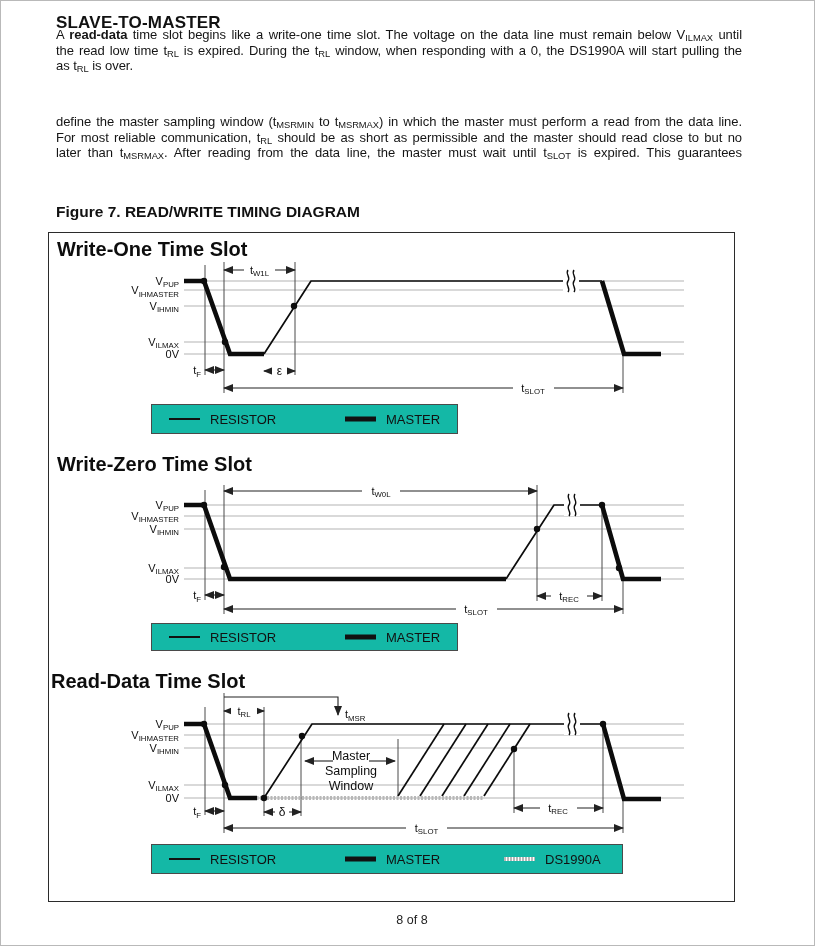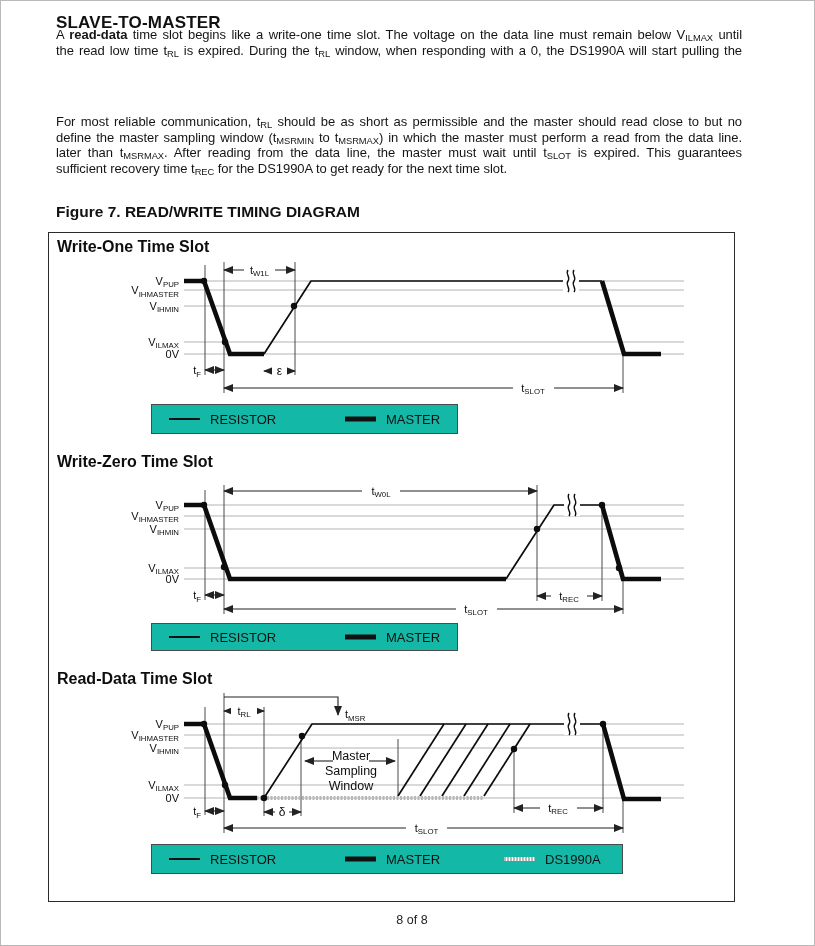--- a/index.html
+++ b/index.html
@@ -8,21 +8,21 @@
   .abs{position:absolute;}
   .h-main{font-size:17px;font-weight:bold;letter-spacing:.2px;}
   .h-fig{font-size:15.5px;font-weight:bold;}
   .para{width:686px;}
   .para-line{font-size:13px;line-height:15.6px;height:15.6px;text-align:justify;text-align-last:justify;
              letter-spacing:-0.05px;white-space:normal;color:#151515;}
   .para-line.last{text-align-last:left;}
   .para-line b{font-weight:bold;}
   sub{font-size:72%;line-height:0;vertical-align:-2px;}
   .figure-box{border:1.6px solid #2b2b2b;background:#fff;}
-  .diag-title{font-size:16px;font-weight:bold;color:#0d0d0d;}
+  .diag-title{font-size:20px;font-weight:bold;color:#0d0d0d;}
   .legend{border:1.3px solid #4a4a4a;background:#14b8a6;}
   .legend .lbl{position:absolute;top:50%;transform:translateY(-50%);font-size:13px;color:#111;white-space:nowrap;}
   .sample{position:absolute;top:50%;transform:translateY(-50%);width:31px;}
   .sample.thin{height:2px;background:#111;}
   .sample.thick{height:5px;background:#111;}
   .sample.dotted{height:4px;background:repeating-linear-gradient(90deg,#b8b8b8 0 2px,#ffffff 2px 3px);}
   .footer{font-size:12.5px;color:#222;text-align:center;}
   svg{font-family:"Liberation Sans",sans-serif;}
   .grid{stroke:#b3b3b3;stroke-width:1.1;}
   .vdim{stroke:#4a4a4a;stroke-width:1;}
@@ -43,27 +43,27 @@
 </head>
 <body>
 
 <div class="page">
 
   <div class="abs h-main" style="left:55px;top:12px;">SLAVE-TO-MASTER</div>
 
   <div class="abs para" style="left:55px;top:26px;">
     <div class="para-line">A <b>read-data</b> time slot begins like a write-one time slot. The voltage on the data line must remain below V<sub>ILMAX</sub> until</div>
     <div class="para-line">the read low time t<sub>RL</sub> is expired. During the t<sub>RL</sub> window, when responding with a 0, the DS1990A will start pulling the</div>
+    <div class="para-line last">as t<sub>RL</sub> is over.</div>
   </div>
 
   <div class="abs para" style="left:55px;top:113px;">
+    <div class="para-line">define the master sampling window (t<sub>MSRMIN</sub> to t<sub>MSRMAX</sub>) in which the master must perform a read from the data line.</div>
     <div class="para-line">For most reliable communication, t<sub>RL</sub> should be as short as permissible and the master should read close to but no</div>
-    <div class="para-line">define the master sampling window (t<sub>MSRMIN</sub> to t<sub>MSRMAX</sub>) in which the master must perform a read from the data line.</div>
     <div class="para-line">later than t<sub>MSRMAX</sub>. After reading from the data line, the master must wait until t<sub>SLOT</sub> is expired. This guarantees</div>
-    <div class="para-line last">sufficient recovery time t<sub>REC</sub> for the DS1990A to get ready for the next time slot.</div>
   </div>
 
   <div class="abs h-fig" style="left:55px;top:202px;">Figure 7. READ/WRITE TIMING DIAGRAM</div>
 
   <div class="abs figure-box" style="left:47px;top:231px;width:685px;height:668px;"></div>
 
   <div class="abs diag-title" style="left:56px;top:237px;">Write-One Time Slot</div>
 
   <svg class="abs" style="left:47px;top:255px;" width="685" height="145" viewBox="47 255 685 145">
     <defs>
@@ -181,21 +181,21 @@
     </g>
   </svg>
 
   <div class="abs legend" style="left:150px;top:622px;width:305px;height:26px;">
     <span class="sample thin" style="left:17px;"></span>
     <span class="lbl" style="left:58px;">RESISTOR</span>
     <span class="sample thick" style="left:193px;"></span>
     <span class="lbl" style="left:234px;">MASTER</span>
   </div>
 
-  <div class="abs diag-title" style="left:56px;top:669px;">Read-Data Time Slot</div>
+  <div class="abs diag-title" style="left:50px;top:669px;">Read-Data Time Slot</div>
 
   <svg class="abs" style="left:47px;top:688px;" width="685" height="152" viewBox="47 688 685 152">
     <defs>
       <marker id="ah3" viewBox="0 0 10 8" refX="9" refY="4" markerWidth="10" markerHeight="8" markerUnits="userSpaceOnUse" orient="auto-start-reverse">
         <path d="M0,0 L10,4 L0,8 z" fill="#222"></path>
       </marker>
     </defs>
     <g>
       <line class="grid" x1="183" y1="723" x2="683" y2="723"></line>
       <line class="grid" x1="183" y1="734" x2="683" y2="734"></line>

